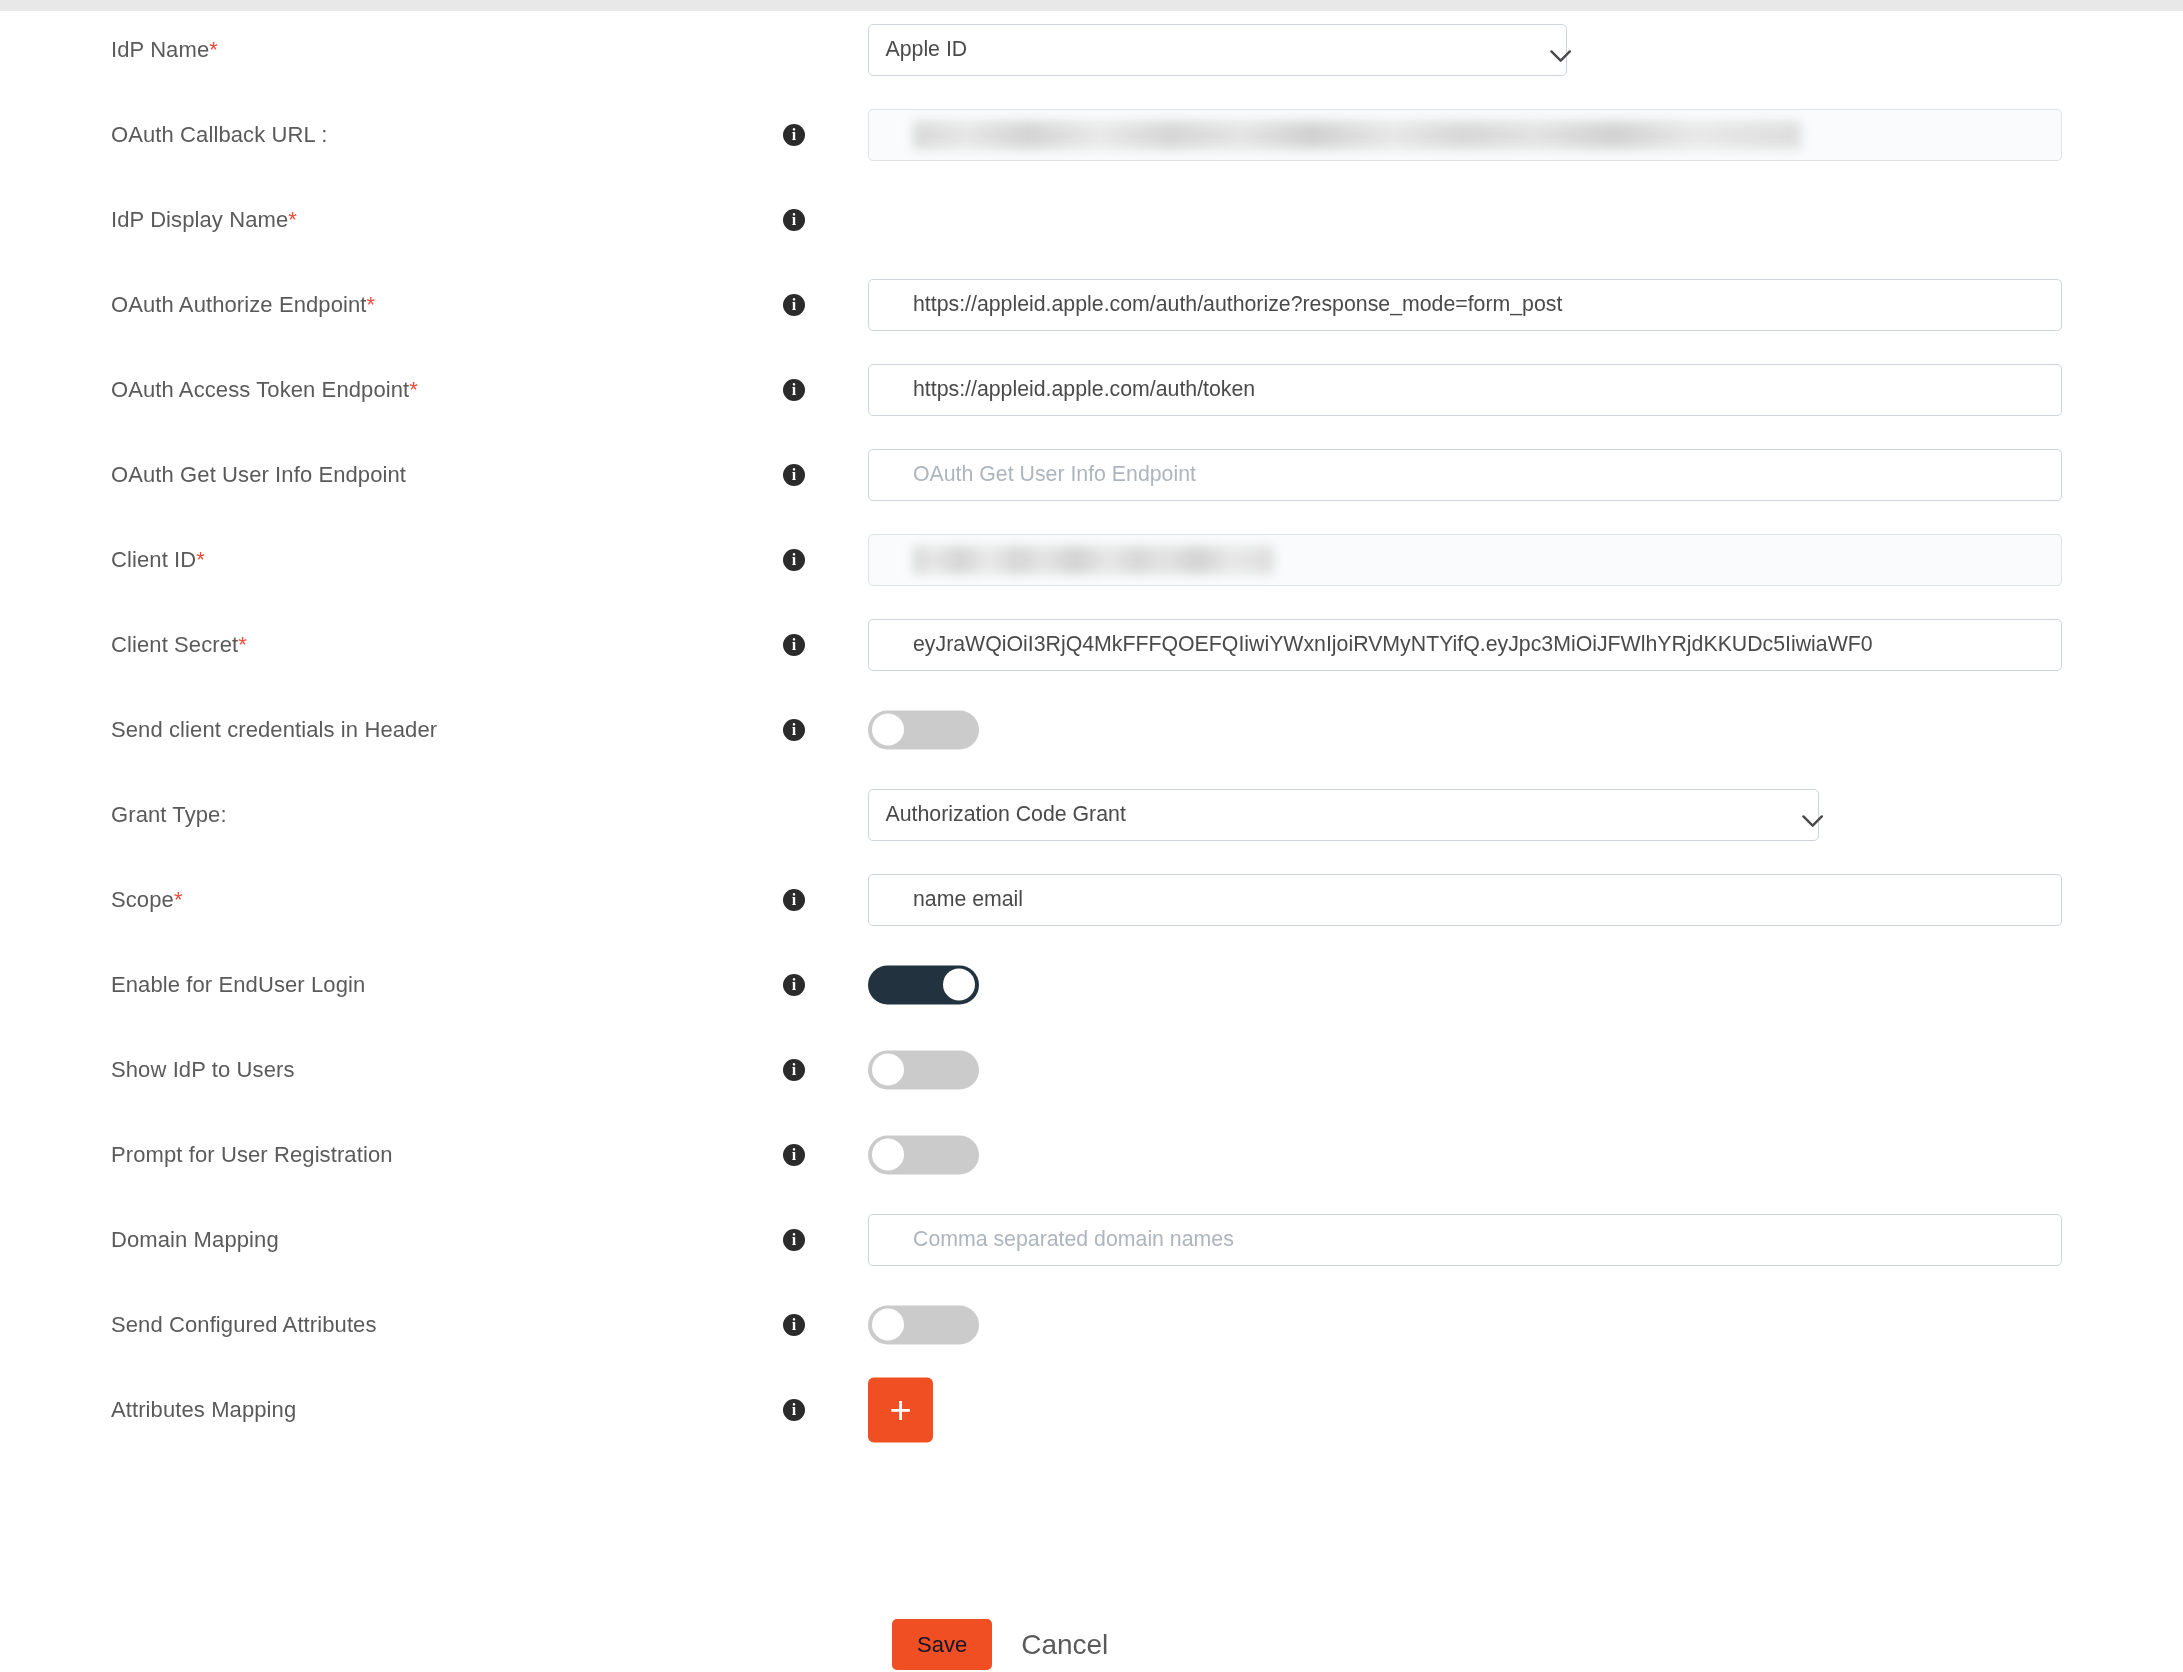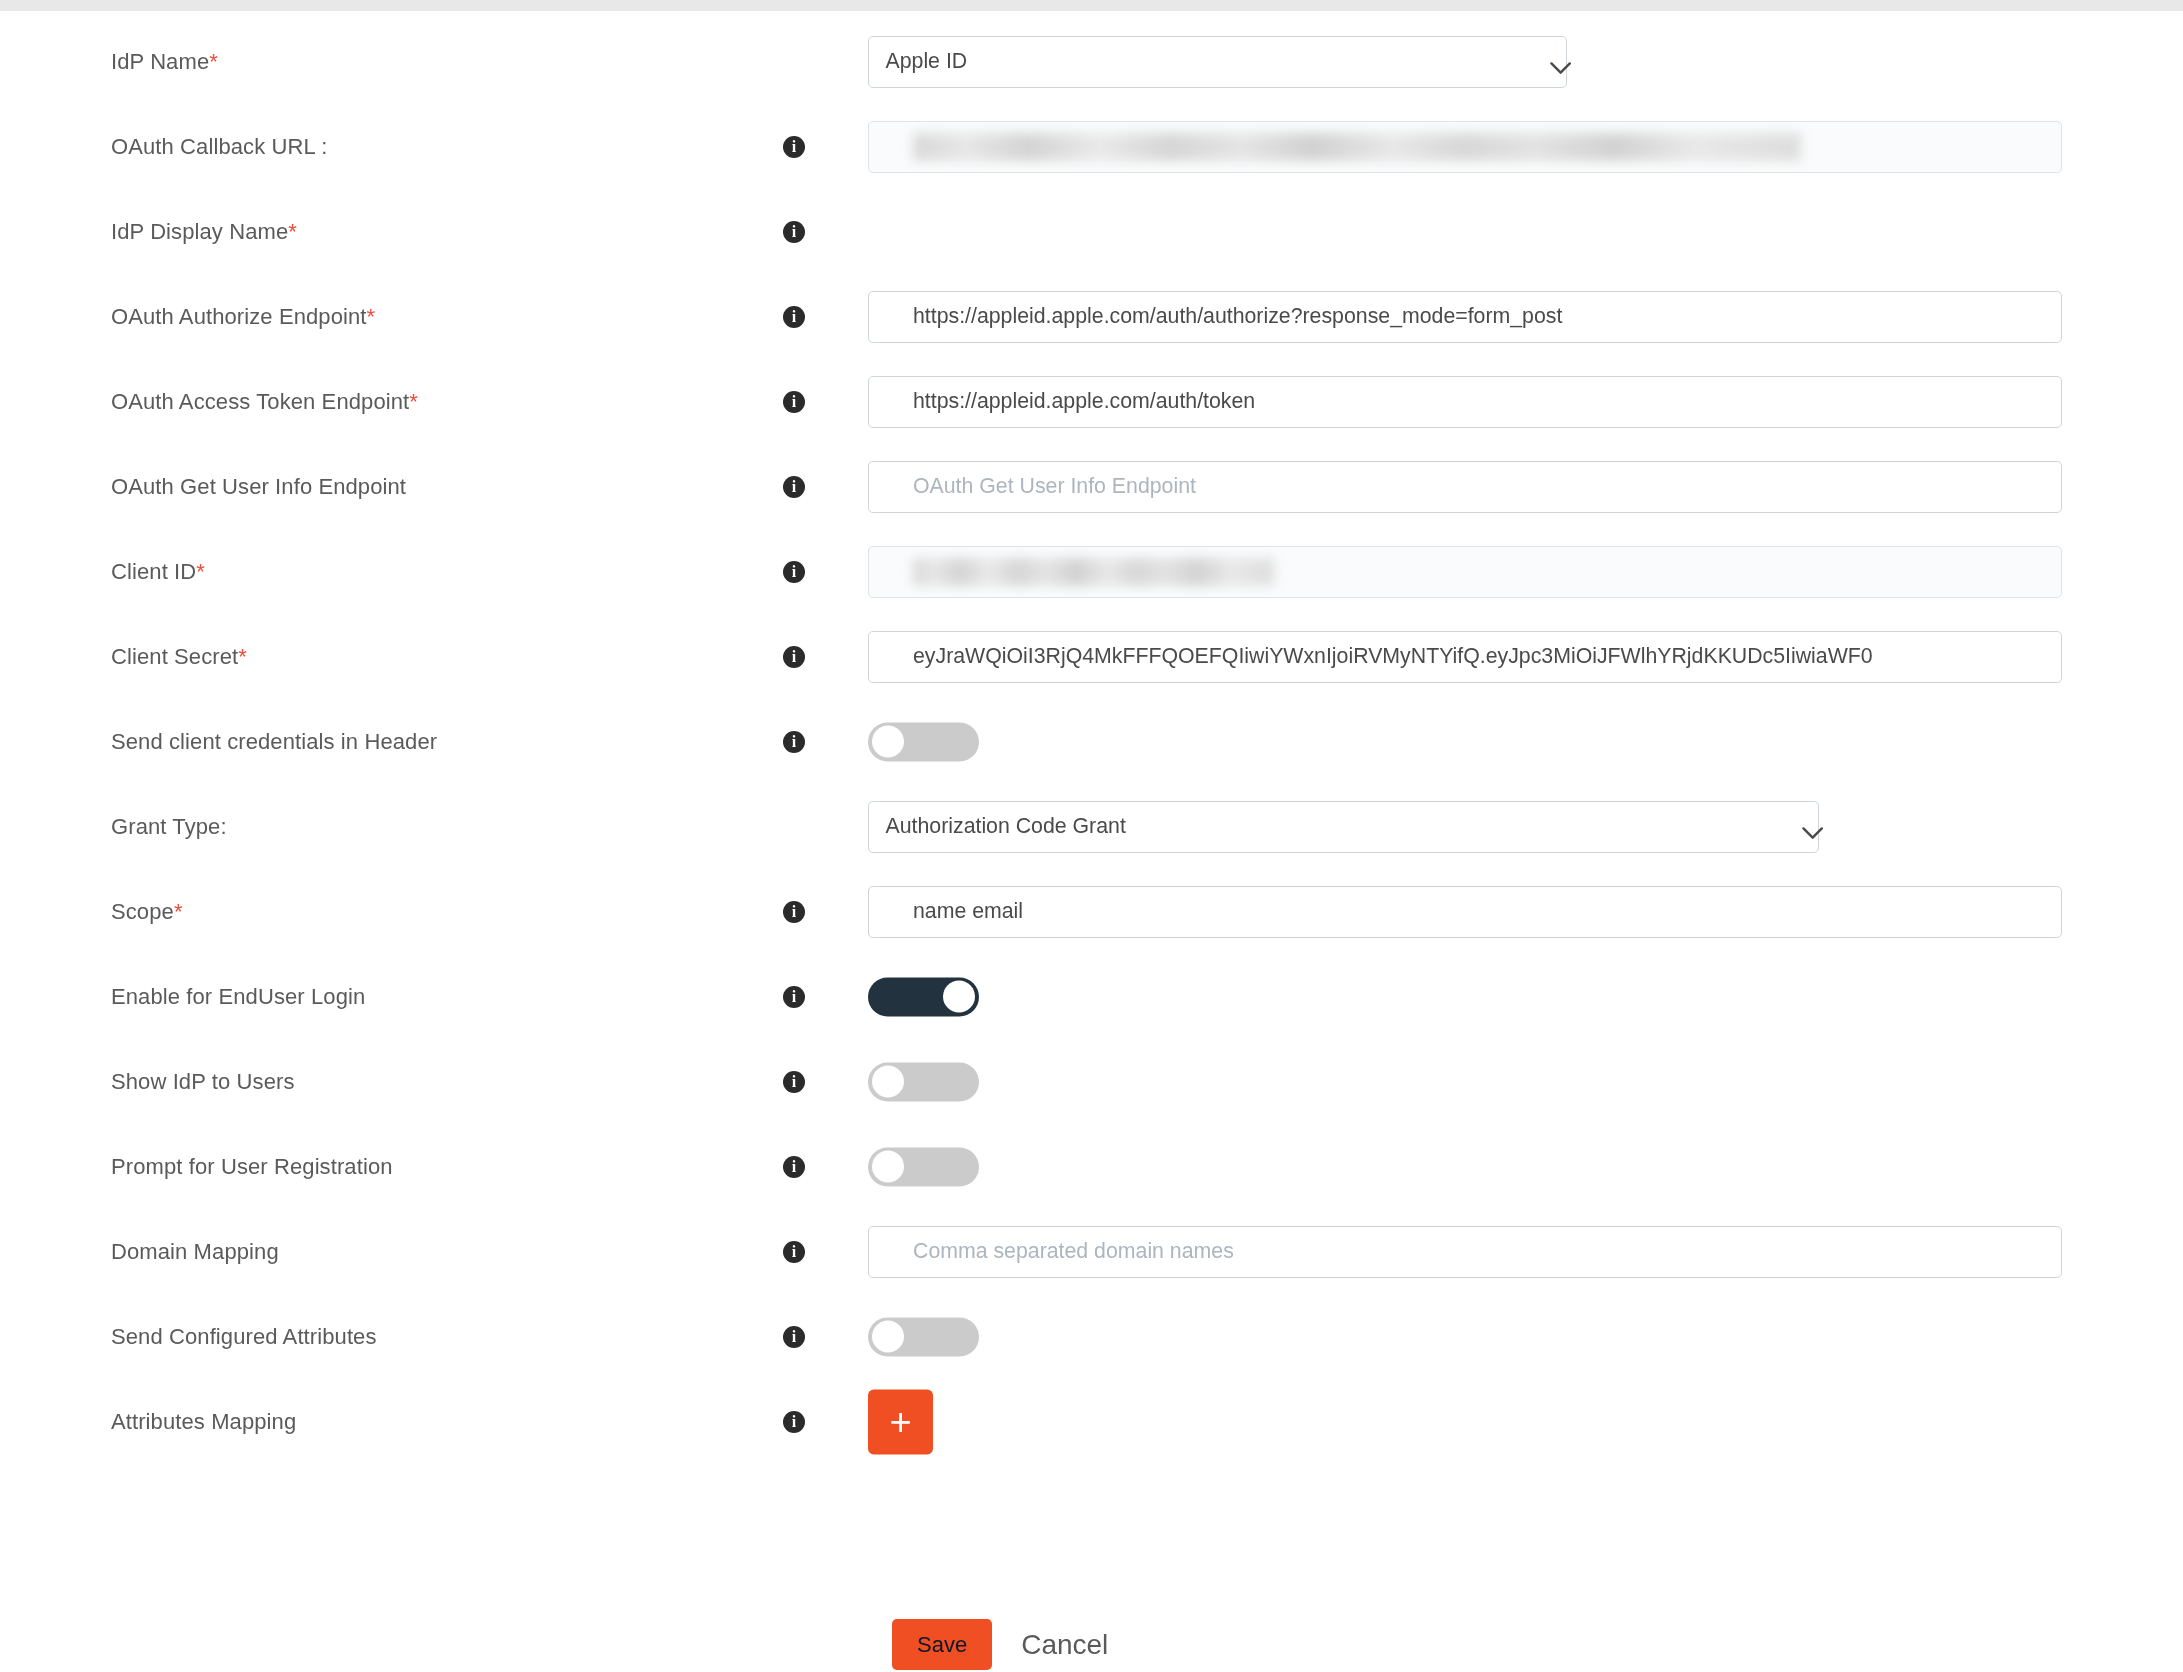--- a/index.html
+++ b/index.html
@@ -19,21 +19,21 @@
   .top-strip {
     position: absolute;
     top: 0; left: 0;
     width: 2183px;
     height: 10.7px;
     background: #e8e8e8;
   }
 
   .form {
     position: absolute;
-    top: 19px; left: 0;
+    top: 7px; left: 0;
     width: 1870px;
   }
 
   .row {
     position: relative;
     width: 2183px;
     height: 85px;
   }
 
   

